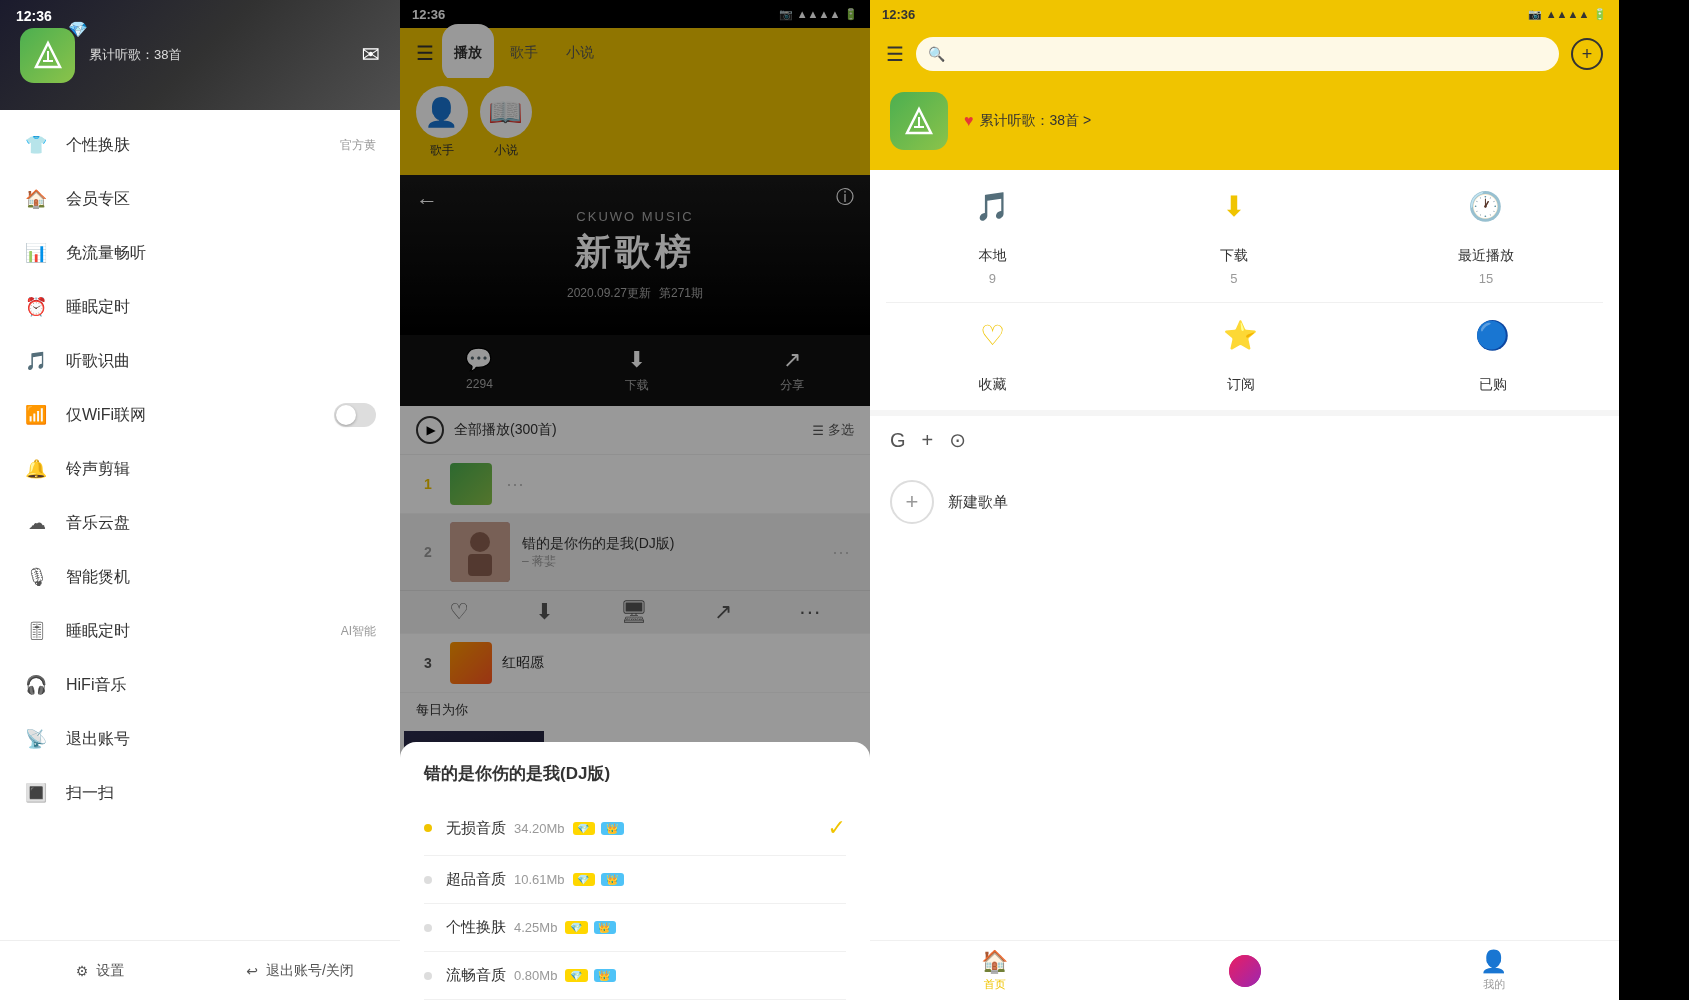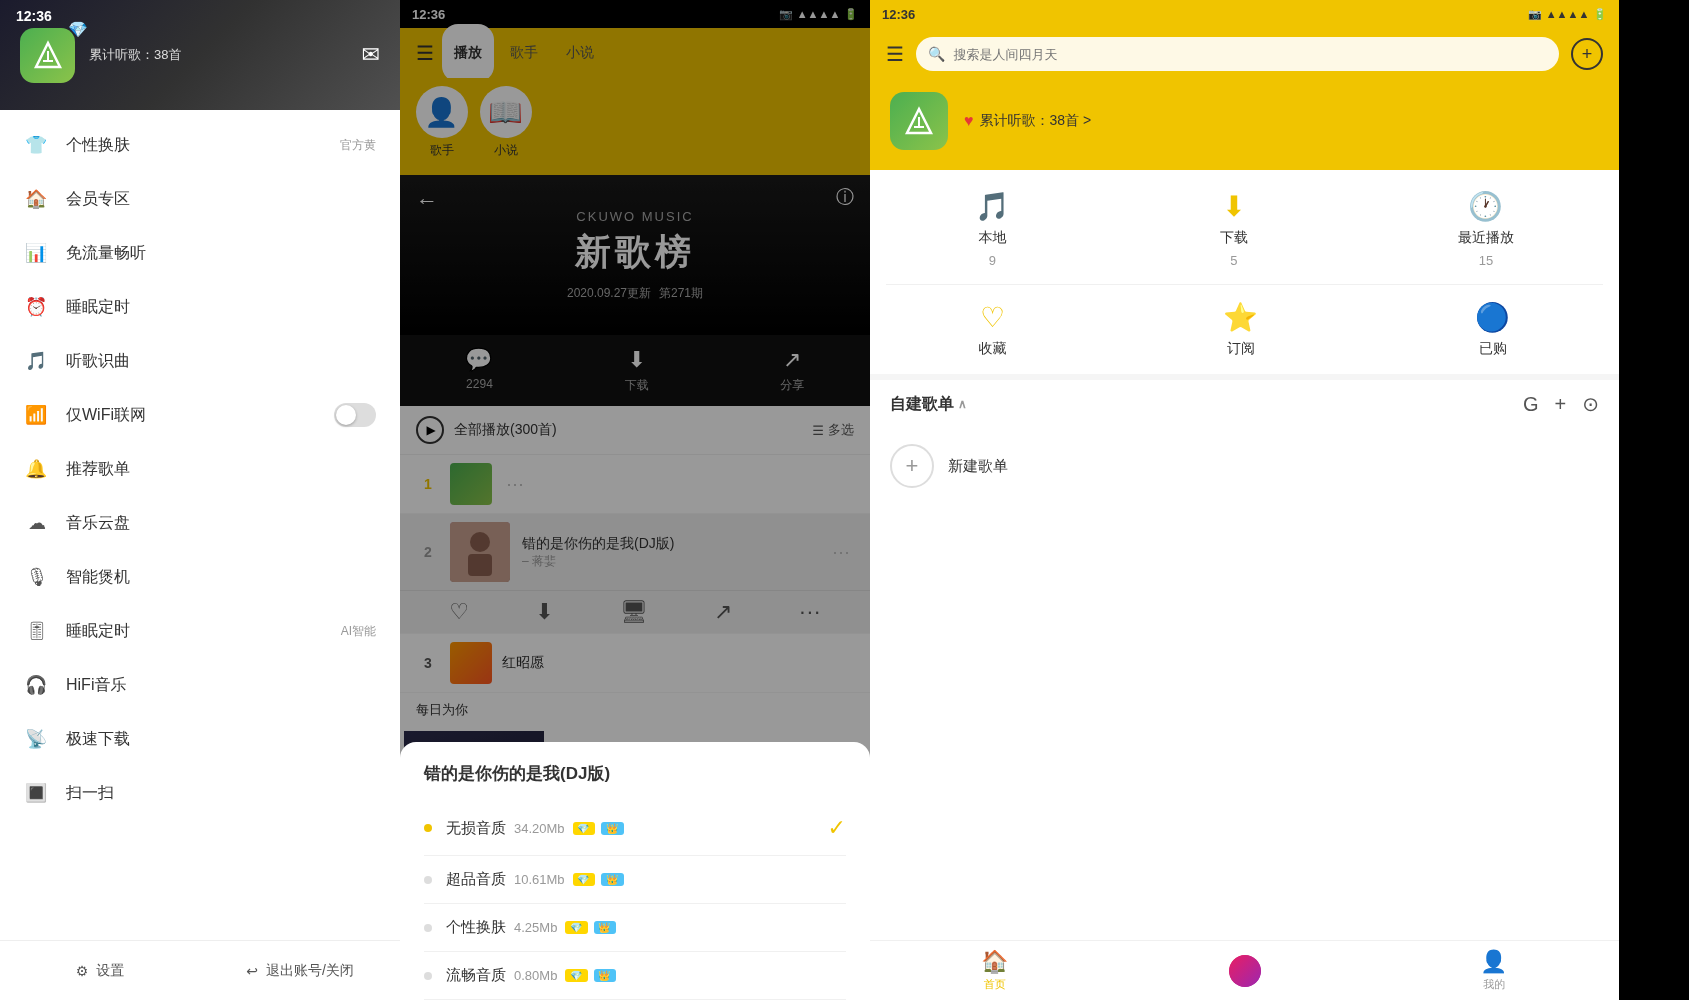--- a/index.html
+++ b/index.html
@@ -555,21 +555,21 @@
       flex-shrink: 0;
     }
     .right-stat-item {
       display: flex;
       flex-direction: column;
       align-items: center;
       gap: 6px;
       cursor: pointer;
     }
     .right-stat-icon { font-size: 28px; }
-    .right-stat-label { font-size: 14px; color: #333; }
+    .right-stat-label { font-size: 14px; color: #333; margin-top: 18px; }
     .right-stat-count { font-size: 13px; color: #999; }
 
     .right-stat-icon-local { color: #F0C400; }
     .right-stat-icon-collect { color: #F0C400; }
 
     .right-divider { height: 1px; background: #f0f0f0; margin: 0 16px; }
 
     
     .right-stats-row2 {
       background: #fff;
@@ -712,21 +712,21 @@
 
     </div>
       <div class="menu-item">
       <div class="menu-icon">📶</div>
       <span class="menu-label">仅WiFi联网</span>
 
       <div class="menu-toggle"></div>
     </div>
       <div class="menu-item">
       <div class="menu-icon">🔔</div>
-      <span class="menu-label">推荐歌单</span>
+      <span class="menu-label">铃声剪辑</span>
 
     </div>
       <div class="menu-item">
       <div class="menu-icon">☁</div>
       <span class="menu-label">音乐云盘</span>
 
     </div>
       <div class="menu-item">
       <div class="menu-icon">🎙</div>
       <span class="menu-label">智能煲机</span>
@@ -738,21 +738,21 @@
       <span class="menu-badge">AI智能</span>
 
     </div>
       <div class="menu-item">
       <div class="menu-icon">🎧</div>
       <span class="menu-label">HiFi音乐</span>
 
     </div>
       <div class="menu-item">
       <div class="menu-icon">📡</div>
-      <span class="menu-label">极速下载</span>
+      <span class="menu-label">退出账号</span>
 
     </div>
       <div class="menu-item">
       <div class="menu-icon">🔳</div>
       <span class="menu-label">扫一扫</span>
 
     </div>
     </div>
 
   <div class="panel-left-footer">
@@ -961,21 +961,20 @@
       <span>📷</span>
       <span>▲▲▲▲</span>
       <span>🔋</span>
     </div>
   </div>
 
   <div class="right-top-bar">
     <span class="right-hamburger">☰</span>
     <div class="right-search-box">
       <span class="right-search-icon">🔍</span>
-      <input class="right-search-input" placeholder="搜索是人间四月天" type="text" readonly="" style="">
     </div>
     <div class="right-add-btn">+</div>
   </div>
 
   <div class="right-profile-banner">
     <div class="right-avatar">
       <svg viewBox="0 0 32 32" width="32" height="32" fill="none">
         <polygon points="16,4 28,28 4,28" stroke="#fff" stroke-width="2.5" fill="none"></polygon>
         <line x1="16" y1="12" x2="16" y2="22" stroke="#fff" stroke-width="2"></line>
         <line x1="11" y1="22" x2="21" y2="22" stroke="#fff" stroke-width="2"></line>
@@ -1019,24 +1018,20 @@
       <span class="right-stat-label">订阅</span>
     </div>
       <div class="right-stat-item">
       <span class="right-stat-icon right-stat-icon-collect">🔵</span>
       <span class="right-stat-label">已购</span>
     </div>
     </div>
 
   <div class="right-playlist-section">
     <div class="right-playlist-header">
-      <div class="right-playlist-title">
-        <span>自建歌单</span>
-        <span class="right-playlist-chevron">∧</span>
-      </div>
       <div class="right-playlist-actions">
         <span class="right-playlist-action-icon">G</span>
         <span class="right-playlist-action-icon">+</span>
         <span class="right-playlist-action-icon">⊙</span>
       </div>
     </div>
     <div class="right-new-playlist">
       <div class="right-plus-circle">+</div>
       <span class="right-new-label">新建歌单</span>
     </div>

